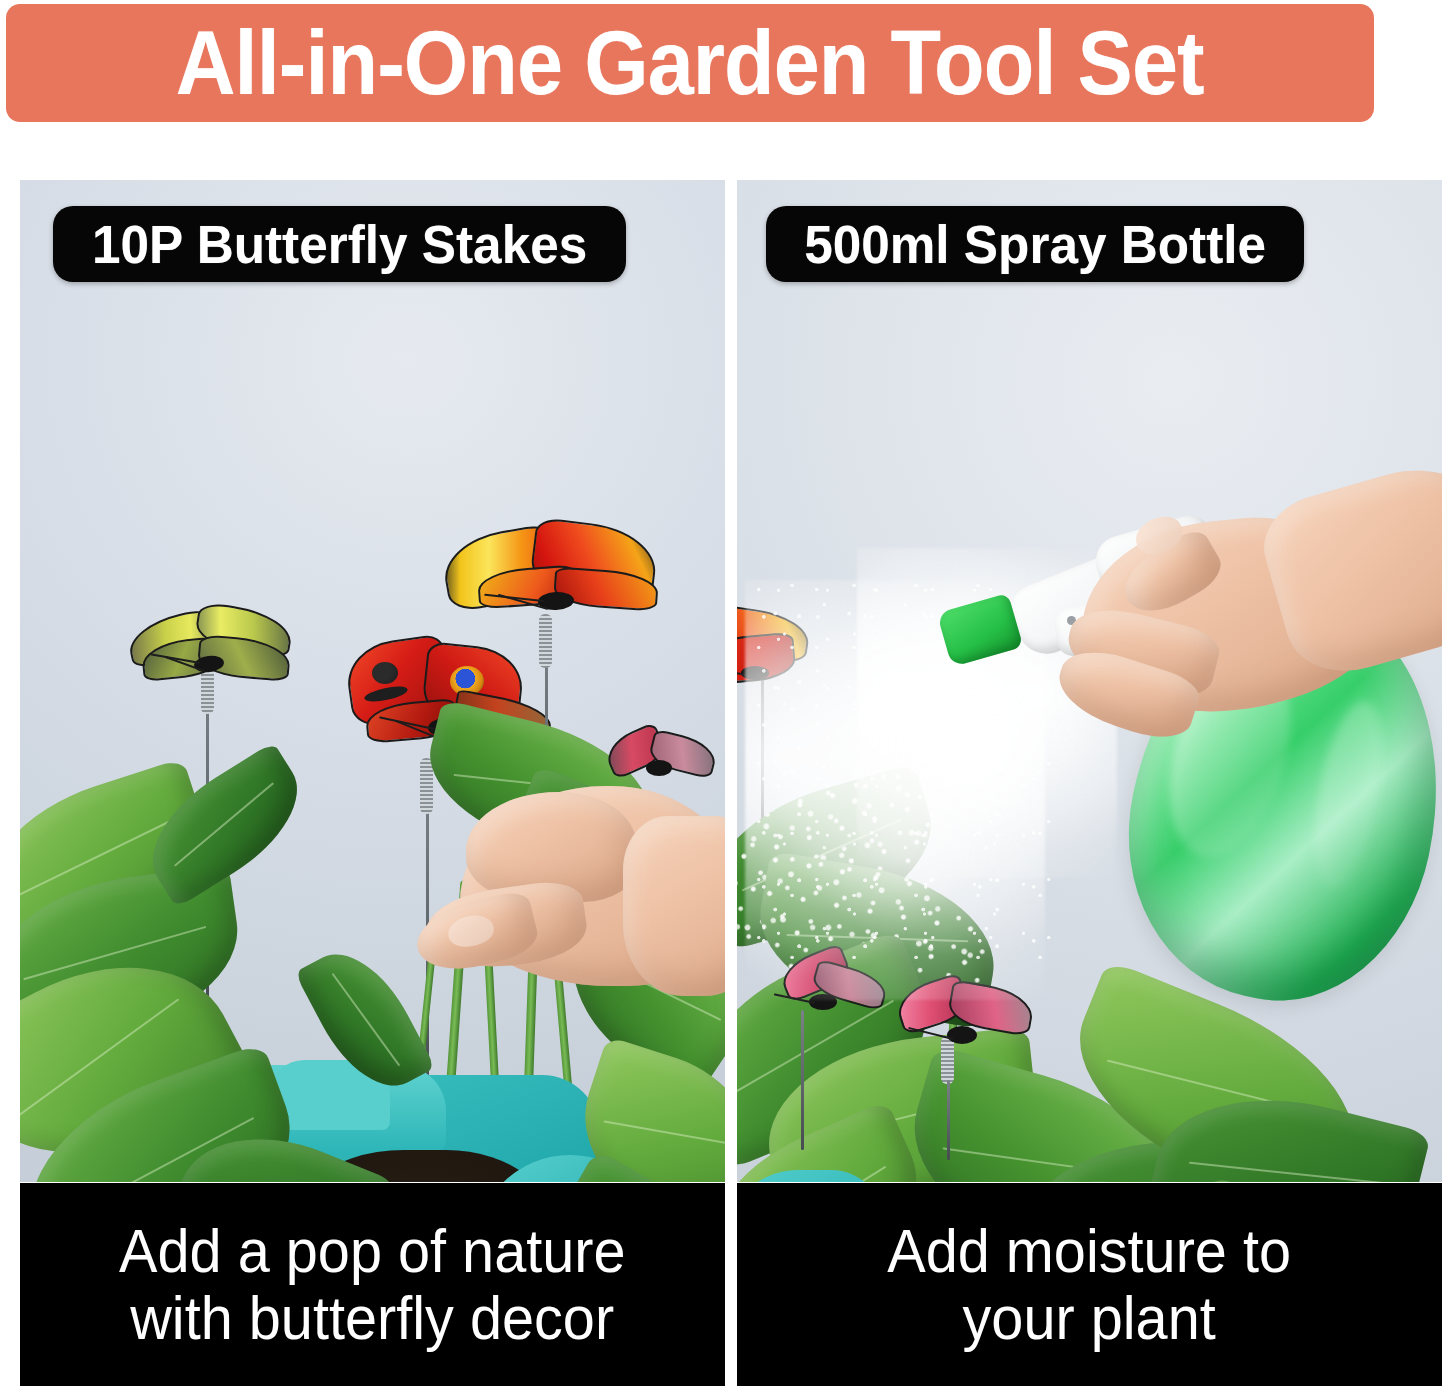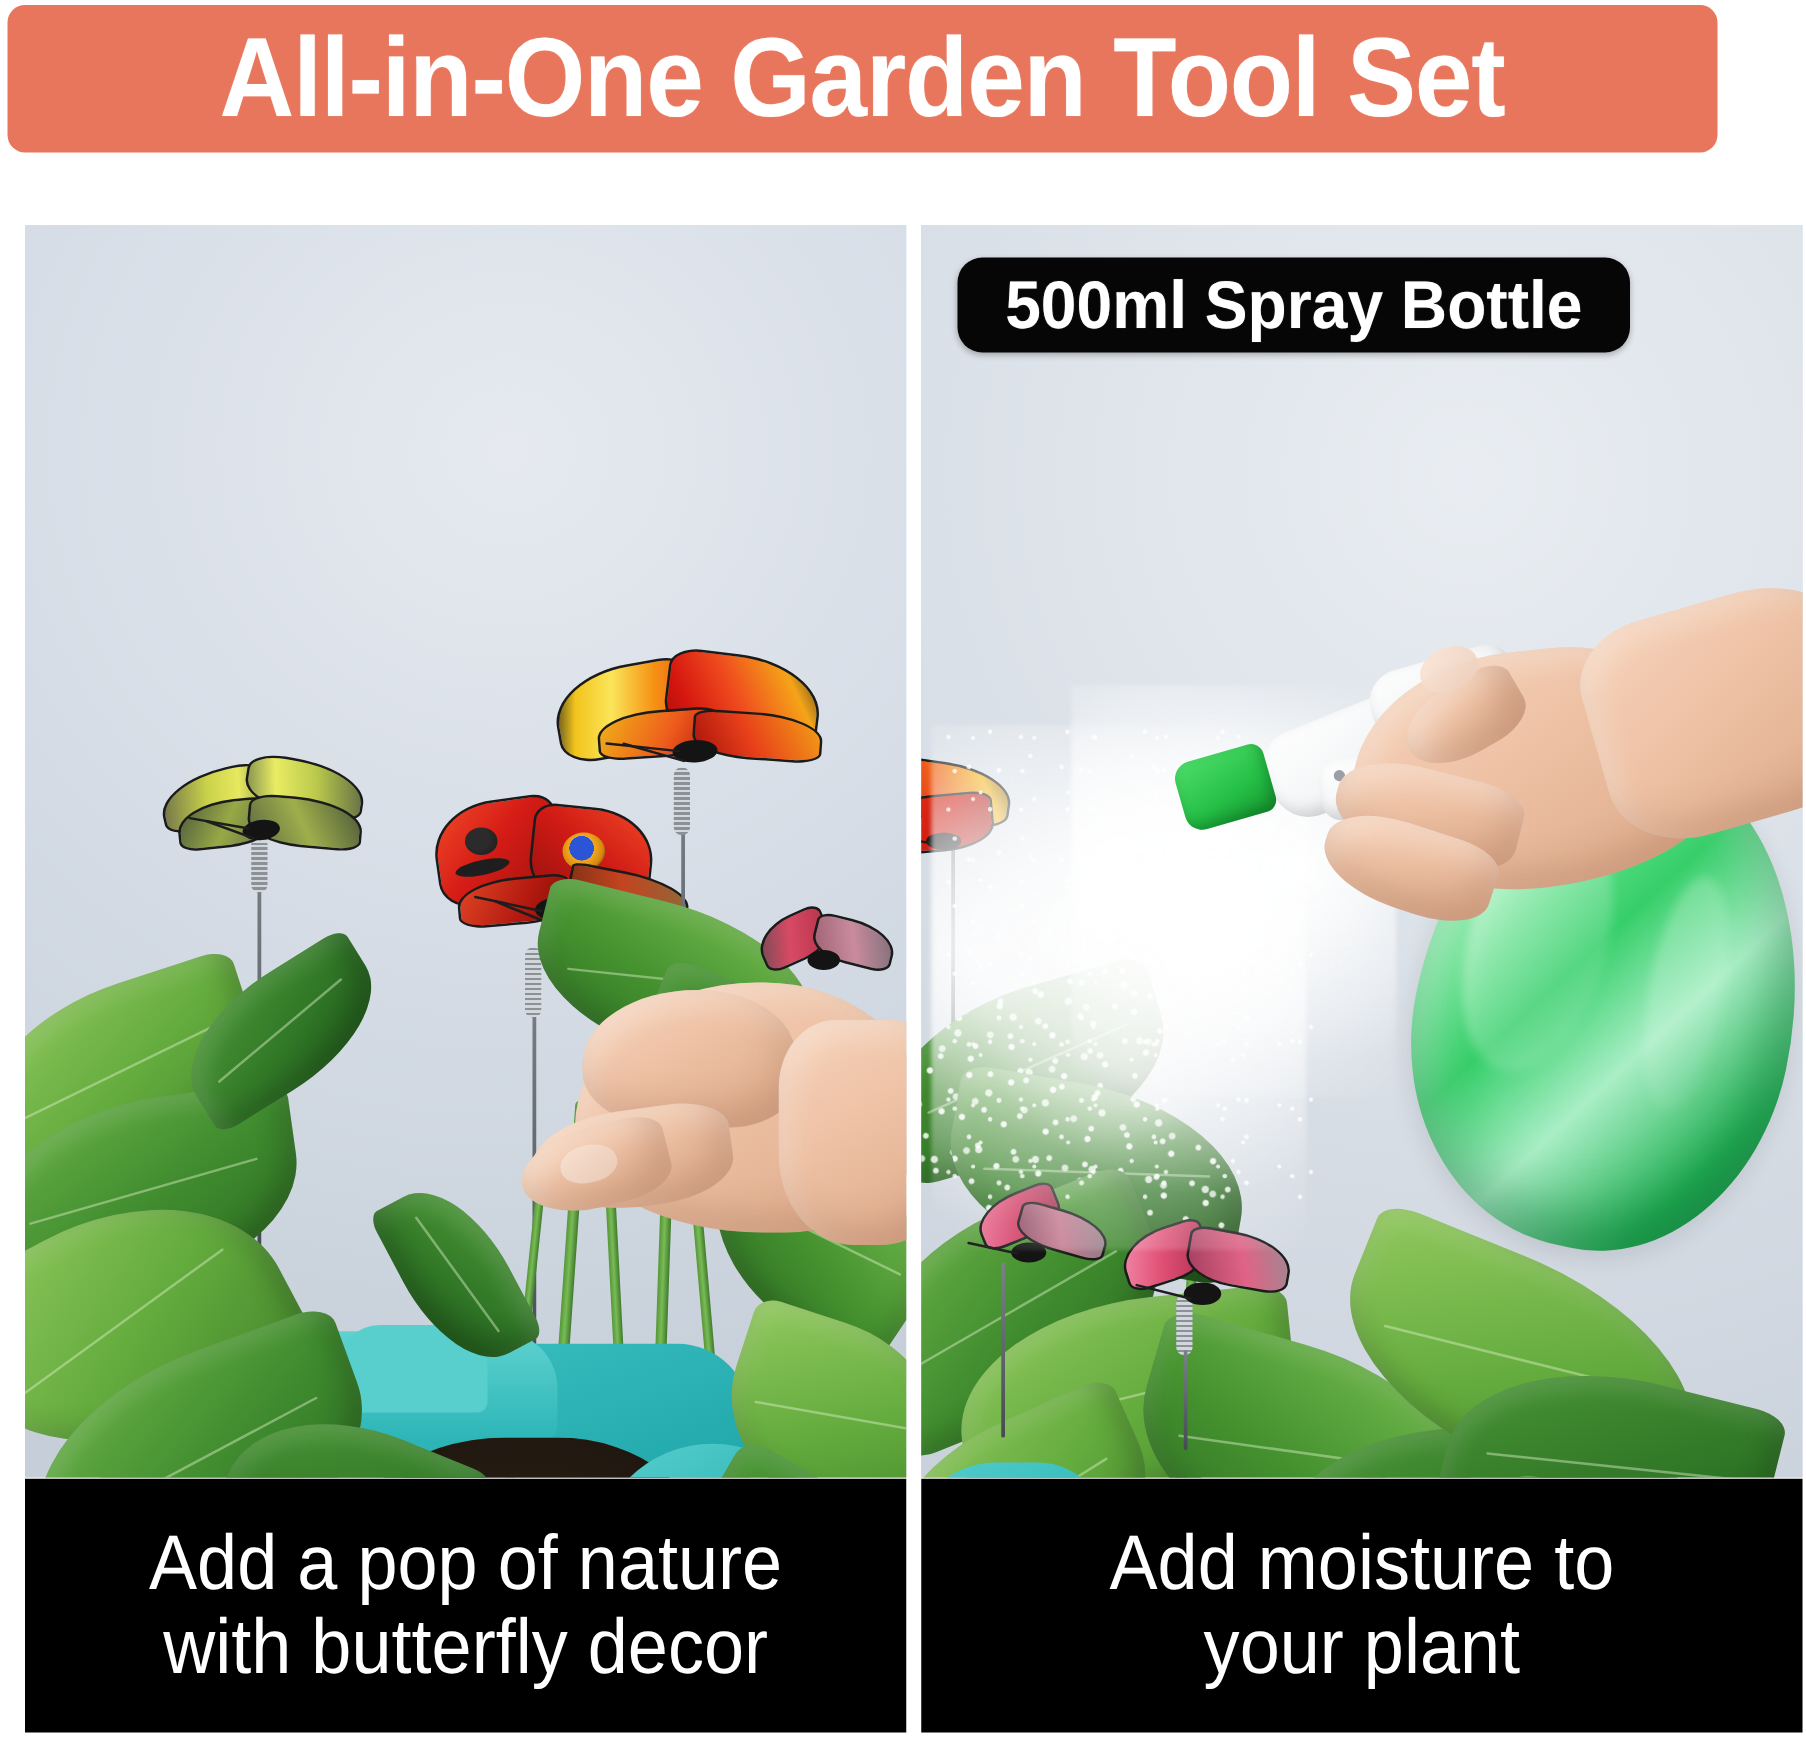--- a/index.html
+++ b/index.html
@@ -103,20 +103,21 @@
 
   
   .caption {
     position: absolute;
     top: 1183px;
     width: 705px;
     height: 203px;
     background: #000000;
     display: flex;
     flex-direction: column;
+    align-items: center;
     justify-content: center;
     overflow: hidden;
   }
   #caption-left  { left: 20px; }
   #caption-right { left: 737px; }
   .caption .cap-line {
     color: #ffffff;
     font-family: "Liberation Sans Narrow", "Liberation Sans", sans-serif;
     font-size: 62px;
     line-height: 1.08;
@@ -465,20 +466,23 @@
                   border-radius:56% 26% 36% 54%; transform:rotate(-14deg);"></div>
       <div style="position:absolute; left:40px; top:140px; width:46px; height:30px;
                   border-radius:50% 50% 46% 46%;
                   background:linear-gradient(150deg,#f9e2d3 0%, #eaccba 100%);
                   transform:rotate(-12deg); opacity:0.9;"></div>
       <div class="hand" style="position:absolute; left:215px; top:40px; width:150px; height:180px;
                   border-radius:30% 40% 46% 40%;"></div>
     </div>
   </div>
 
+  <div class="badge" id="badge-left">
+    <span>10P Butterfly Stakes</span>
+  </div>
 </div>
 
 <div class="panel" id="panel-right">
   <div class="photo">
     <div class="bg-right"></div>
 
     <div class="bfly" style="left:-40px; top:424px; width:130px; height:90px; z-index:10;">
       <div class="wing" style="left:10px; top:6px; width:98px; height:44px;
                   background:linear-gradient(240deg,#5a4a1e 0%, #f3b61a 22%, #ef5b1d 58%, #c9170f 100%);
                   border-radius:22% 56% 26% 46%; transform:rotate(8deg);"></div>

